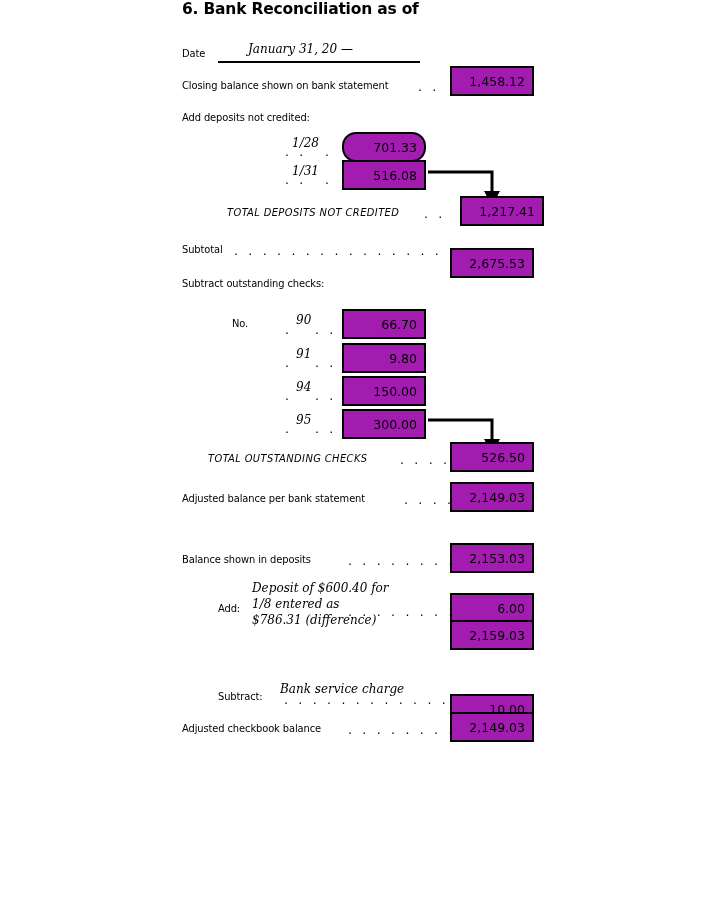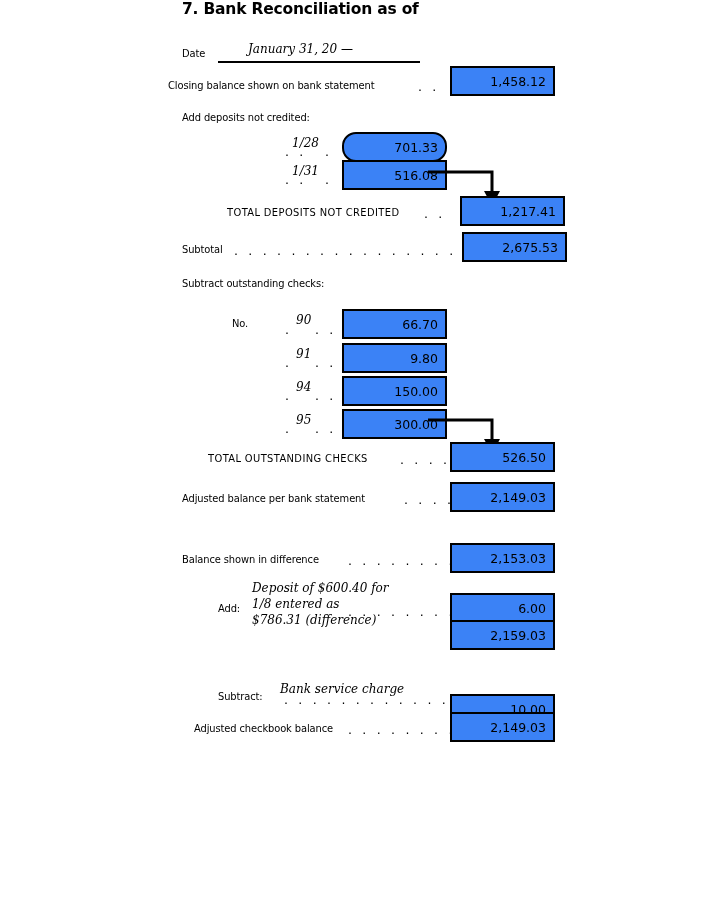--- a/index.html
+++ b/index.html
@@ -32,20 +32,21 @@
 
   
   .printed {
     font-family: "DejaVu Sans Condensed", "DejaVu Sans", sans-serif;
     font-size: 11px;
     white-space: nowrap;
     letter-spacing: -0.1px;
   }
   .printed.caps {
     letter-spacing: 0.4px;
+    font-style: italic;
   }
 
   
   .hand {
     font-family: "DejaVu Serif", serif;
     font-style: italic;
     font-size: 12px;
     white-space: nowrap;
   }
   .hand-num {
@@ -60,24 +61,24 @@
     font-family: "DejaVu Sans", sans-serif;
     font-size: 12.5px;
     letter-spacing: 3.2px;
     white-space: nowrap;
   }
 
   
   .amt-box {
     position: absolute;
     border: 2.5px solid #000;
-    background: #3b82f6;
+    background: #a21caf;
     box-sizing: border-box;
     height: 30px;
-    width: 105px;
+    width: 84px;
   }
   .amt-box .val {
     position: absolute;
     right: 7px;
     top: 50%;
     transform: translateY(-50%);
     font-family: "DejaVu Sans", sans-serif;
     font-size: 12.5px;
     white-space: nowrap;
   }
@@ -95,29 +96,29 @@
 
   
   .arrow-path {
     position: absolute;
     pointer-events: none;
   }
 </style>
 </head>
 <body>
 
-<div class="abs printed" id="form-title">7. Bank Reconciliation as of</div>
+<div class="abs printed" id="form-title">6. Bank Reconciliation as of</div>
 
 <div class="abs printed" style="left:182px; top:47px;">Date</div>
 
 <div class="abs hand" style="left:248px; top:42px;">January 31, 20 —</div>
 
 <div class="abs" id="date-rule"></div>
 
-<div class="abs printed" style="left:168px; top:79px;">Closing balance shown on bank statement</div>
+<div class="abs printed" style="left:182px; top:79px;">Closing balance shown on bank statement</div>
 <div class="abs dots" style="left:418px; top:79px;">. .</div>
 
 <div class="amt-box" style="left:450px; top:66px;">
   <span class="val">1,458.12</span>
 </div>
 
 <div class="abs printed" style="left:182px; top:111px;">Add deposits not credited:</div>
 
 <div class="abs dots" style="left:285px; top:144px;">. .</div>
 <div class="abs hand" style="left:292px; top:136px;">1/28</div>
@@ -139,21 +140,21 @@
 </svg>
 
 <div class="abs printed caps" style="left:227px; top:206px;">TOTAL DEPOSITS NOT CREDITED</div>
 <div class="abs dots" style="left:424px; top:206px;">. .</div>
 <div class="amt-box" style="left:450px; top:196px;margin-left:10px;">
   <span class="val">1,217.41</span>
 </div>
 
 <div class="abs printed" style="left:182px; top:243px;">Subtotal</div>
 <div class="abs dots" style="left:234px; top:243px;">. . . . . . . . . . . . . . . . .</div>
-<div class="amt-box" style="left:450px; top:232px;margin-left:12px;">
+<div class="amt-box" style="left:450px; top:248px;">
   <span class="val">2,675.53</span>
 </div>
 
 <div class="abs printed" style="left:182px; top:277px;">Subtract outstanding checks:</div>
 
 <div class="abs printed" style="left:232px; top:317px;">No.</div>
 
 <div class="abs dots" style="left:285px; top:322px;">.</div>
 <div class="abs hand" style="left:296px; top:313px;">90</div>
 <div class="abs dots" style="left:315px; top:322px;">. . .</div>
@@ -192,21 +193,21 @@
 <div class="amt-box" style="left:450px; top:442px;">
   <span class="val hand-num">526.50</span>
 </div>
 
 <div class="abs printed" style="left:182px; top:492px;">Adjusted balance per bank statement</div>
 <div class="abs dots" style="left:404px; top:492px;">. . . .</div>
 <div class="amt-box" style="left:450px; top:482px;">
   <span class="val">2,149.03</span>
 </div>
 
-<div class="abs printed" style="left:182px; top:553px;">Balance shown in difference</div>
+<div class="abs printed" style="left:182px; top:553px;">Balance shown in deposits</div>
 <div class="abs dots" style="left:348px; top:553px;">. . . . . . . . .</div>
 <div class="amt-box" style="left:450px; top:543px;">
   <span class="val">2,153.03</span>
 </div>
 
 <div class="abs printed" style="left:218px; top:602px;">Add:</div>
 
 <div class="abs hand" style="left:252px; top:581px;">Deposit of $600.40 for</div>
 <div class="abs hand" style="left:252px; top:597px;text-align:center;">1/8 entered as</div>
 <div class="abs hand" style="left:252px; top:613px;">$786.31 (difference)</div>
@@ -221,17 +222,17 @@
   <span class="val">2,159.03</span>
 </div>
 
 <div class="abs printed" style="left:218px; top:690px;">Subtract:</div>
 <div class="abs hand" style="left:280px; top:682px;">Bank service charge</div>
 <div class="abs dots" style="left:284px; top:692px;">. . . . . . . . . . . . . . . . . .</div>
 <div class="amt-box" style="left:450px; top:680px;margin-top:14px;">
   <span class="val hand-num">10.00</span>
 </div>
 
-<div class="abs printed" style="left:194px; top:722px;text-align:right;">Adjusted checkbook balance</div>
+<div class="abs printed" style="left:182px; top:722px;text-align:right;">Adjusted checkbook balance</div>
 <div class="abs dots" style="left:348px; top:722px;">. . . . . . . . .</div>
 <div class="amt-box" style="left:450px; top:712px;">
   <span class="val">2,149.03</span>
 </div>
 
 </body></html>

